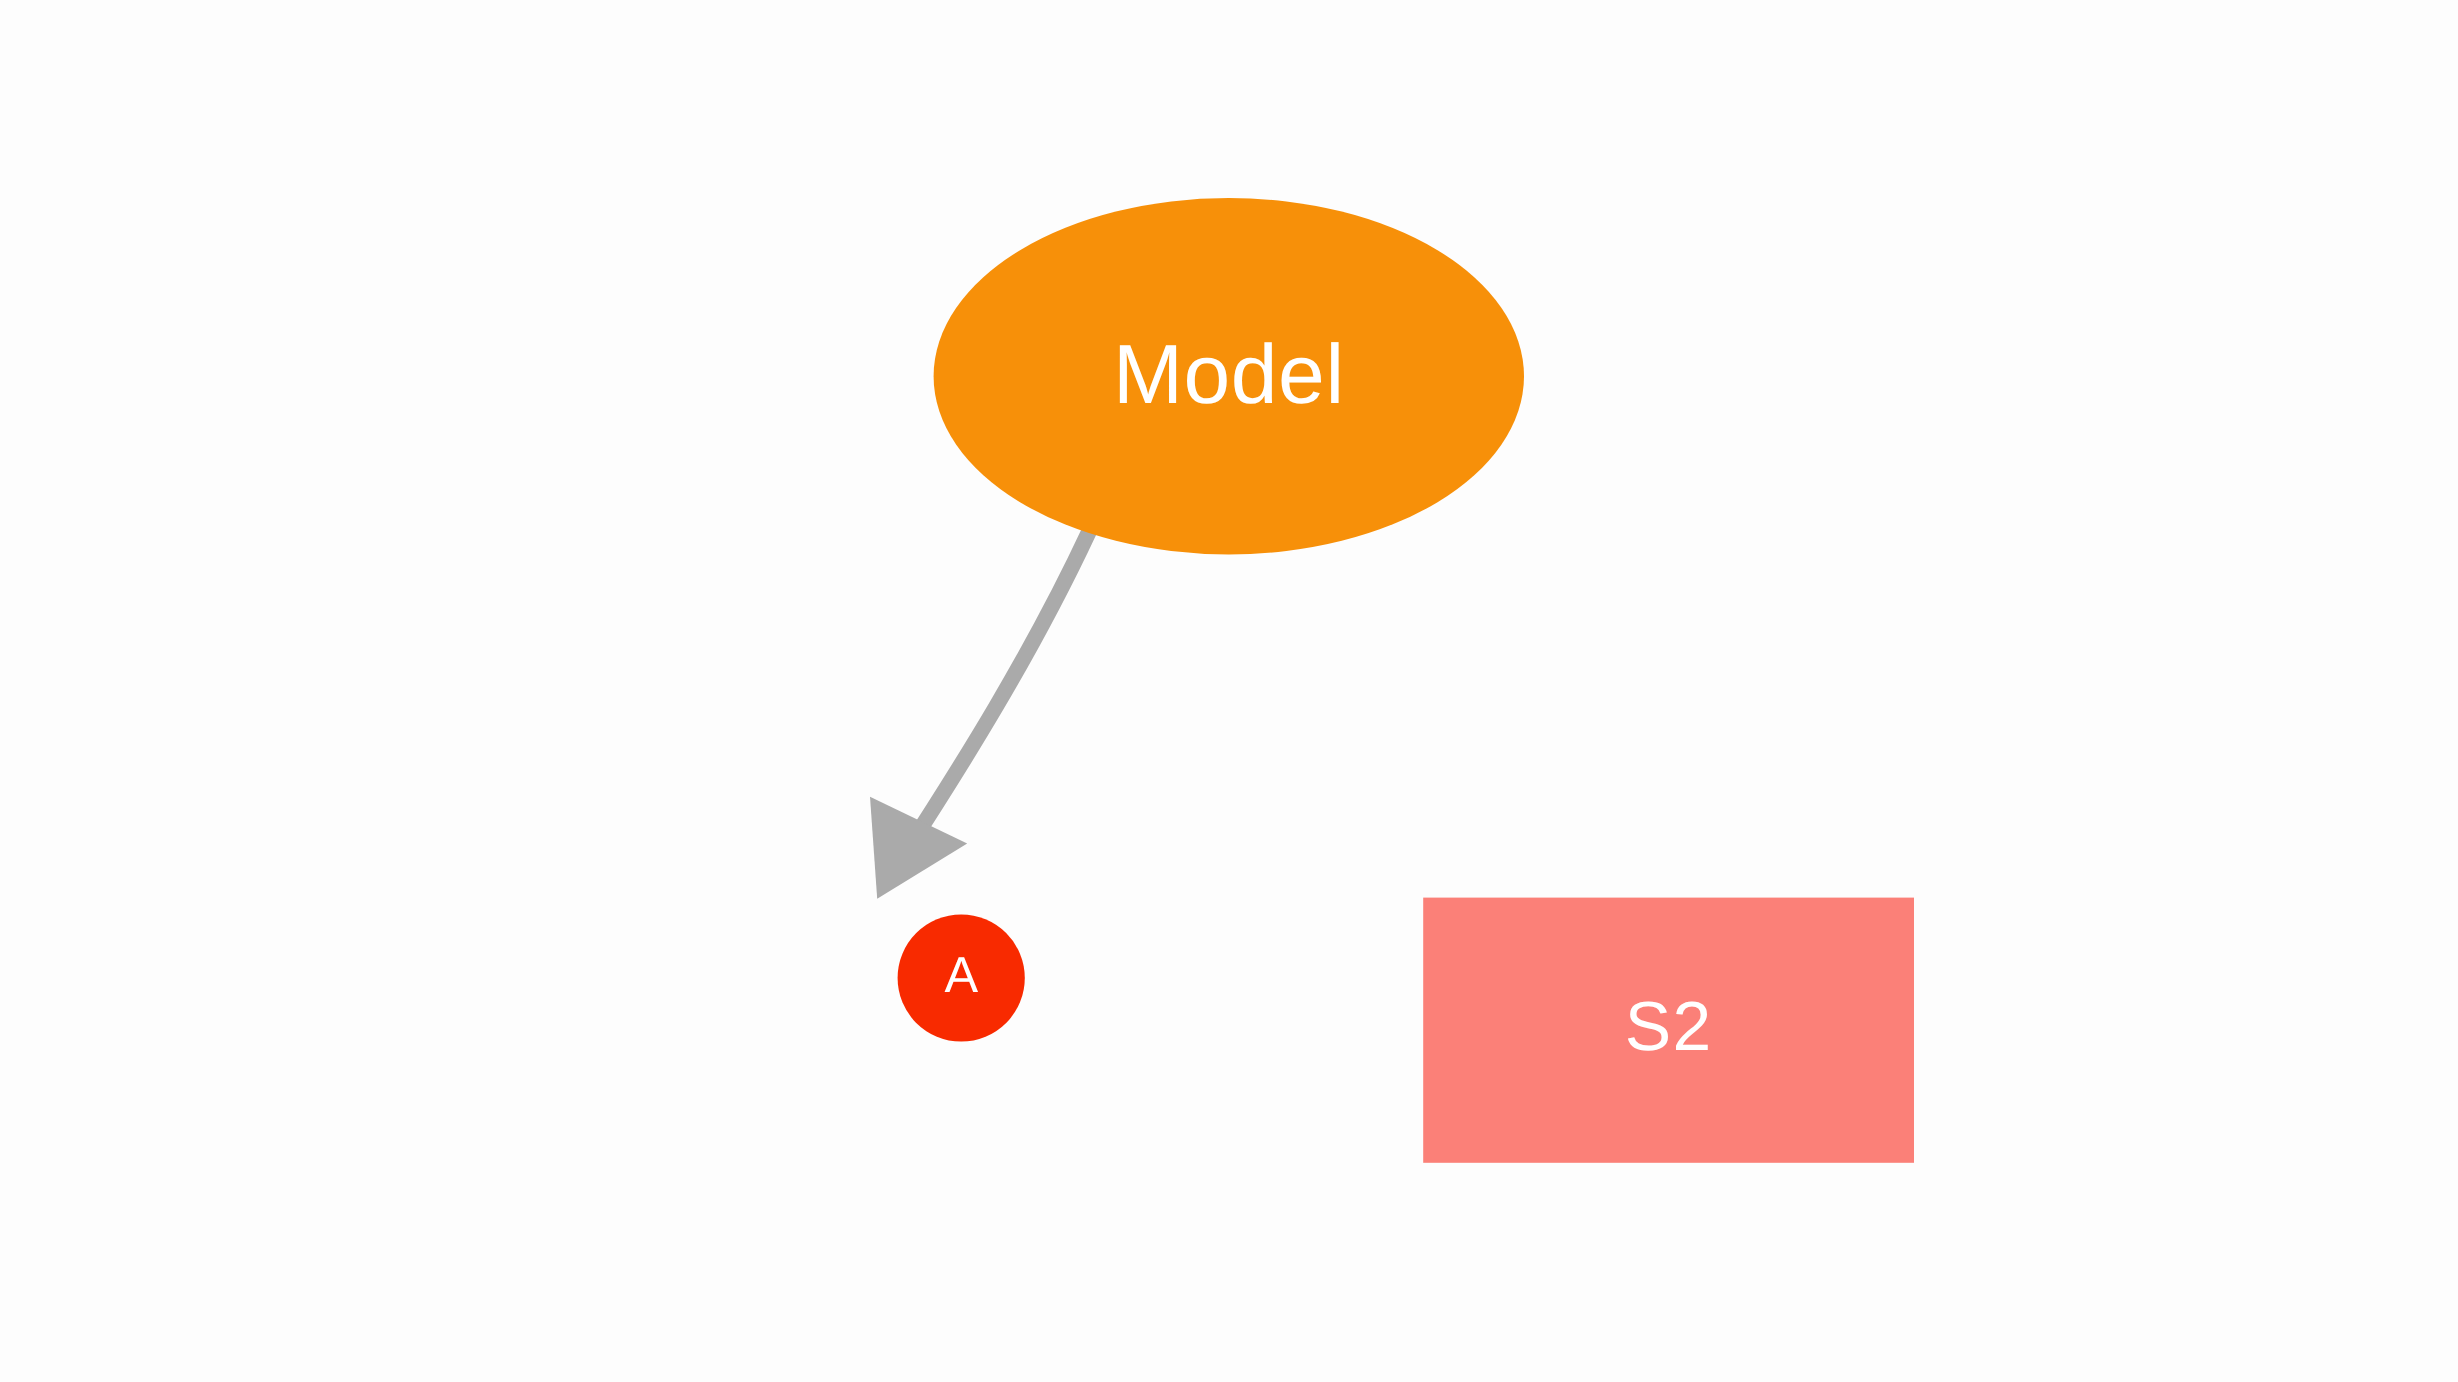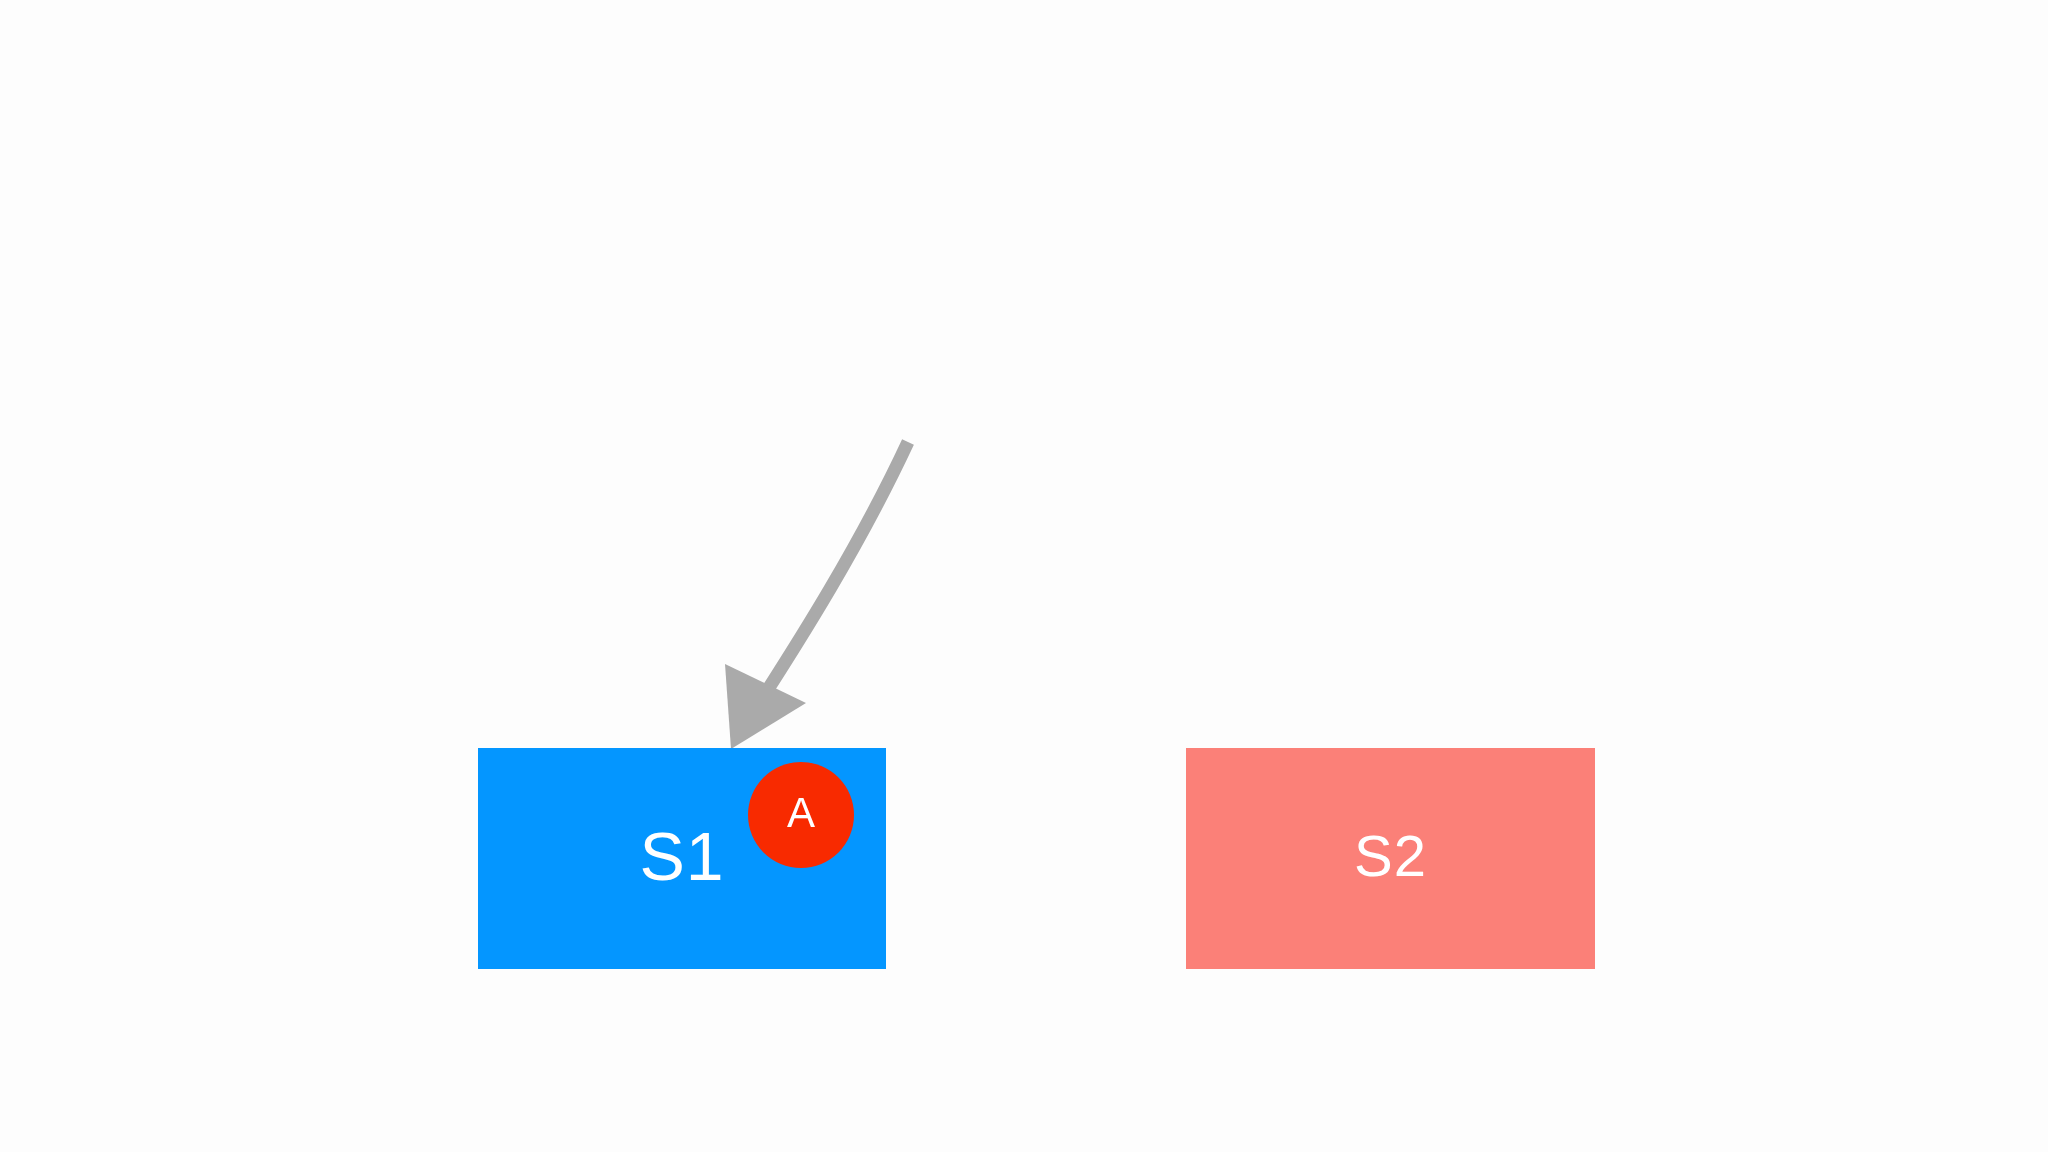--- a/index.html
+++ b/index.html
@@ -113,24 +113,24 @@
 
 <div id="canvas">
 
   <svg id="edge-layer" viewBox="0 0 2048 1152" width="2048" height="1152" xmlns="http://www.w3.org/2000/svg">
     <g>
       <path d="M 908 442 C 860 545 800 640 752 714" fill="none" stroke="#aaaaaa" stroke-width="13" stroke-linecap="butt"></path>
       <polygon points="731,749 725,664 806,703" fill="#aaaaaa"></polygon>
     </g>
   </svg>
 
+  <div class="node-ellipse" id="node-model">
+    <span class="node-label">Model</span>
+  </div>
 
-  <div class="node-rect" id="node-s1">
-    <span class="node-label">S1</span>
-  </div>
 
   <div class="node-rect" id="node-s2">
     <span class="node-label">S2</span>
   </div>
 
   <div class="badge" id="badge-a">
     <span class="badge-label">A</span>
   </div>
 
 </div>

